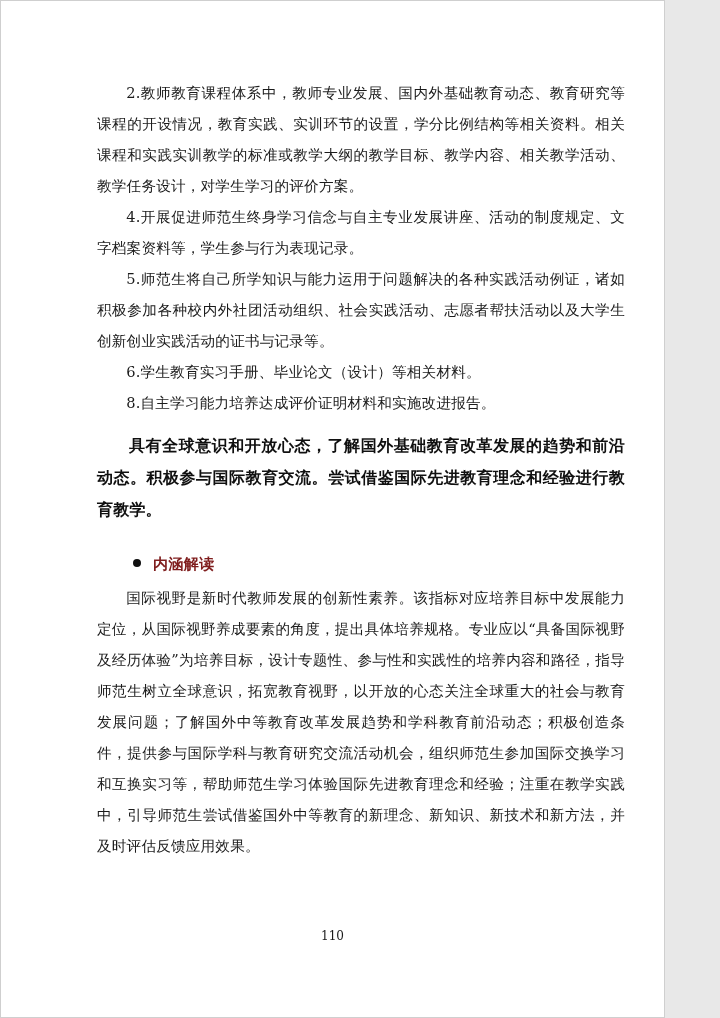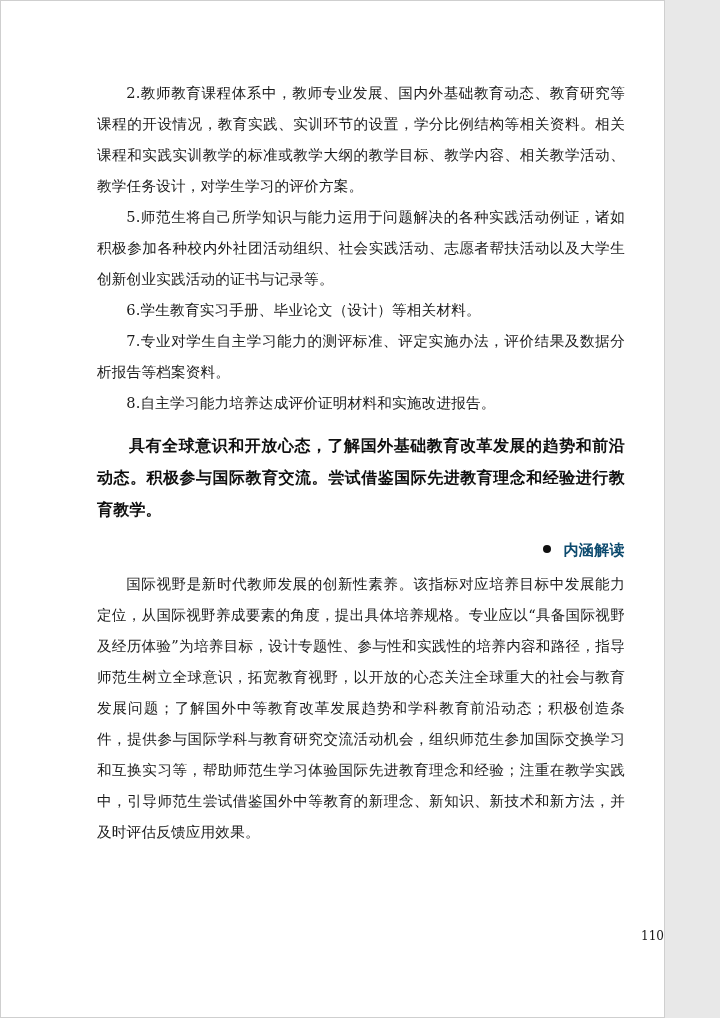--- a/index.html
+++ b/index.html
@@ -53,62 +53,61 @@
     font-size: 16px;
     font-weight: bold;
     line-height: 32px;
     color: #101010;
     text-indent: 2em;
     text-align: justify;
     text-justify: inter-ideograph;
     letter-spacing: 0.2px;
   }
   .bullet-line {
-    margin-top: 8px;
+    margin-top: 22px;
     font-size: 15px;
     font-weight: bold;
     line-height: 32px;
-    color: #0c4a6e;
+    color: #7f1d1d;
     padding-left: 2.4em;
     letter-spacing: 0.4px;
-    text-align: right;
   }
   .bullet-dot {
     display: inline-block;
     width: 8px;
     height: 8px;
     border-radius: 50%;
     background: #101010;
     margin-right: 12px;
     vertical-align: 2px;
   }
   .body-block {
     margin-top: 2px;
   }
   .page-number {
     position: absolute;
     left: 0;
     right: 0;
     top: 928px;
-    text-align: right;
+    text-align: center;
     font-size: 12px;
     color: #1b1b1b;
     font-family: "DejaVu Serif", "Liberation Serif", serif;
   }
 </style>
 </head>
 <body>
 
 <div class="page">
   <div class="content">
 
     <p class="indent">2.教师教育课程体系中，教师专业发展、国内外基础教育动态、教育研究等课程的开设情况，教育实践、实训环节的设置，学分比例结构等相关资料。相关课程和实践实训教学的标准或教学大纲的教学目标、教学内容、相关教学活动、教学任务设计，对学生学习的评价方案。</p>
+    <p class="indent">4.开展促进师范生终身学习信念与自主专业发展讲座、活动的制度规定、文字档案资料等，学生参与行为表现记录。</p>
     <p class="indent">5.师范生将自己所学知识与能力运用于问题解决的各种实践活动例证，诸如积极参加各种校内外社团活动组织、社会实践活动、志愿者帮扶活动以及大学生创新创业实践活动的证书与记录等。</p>
     <p class="indent">6.学生教育实习手册、毕业论文（设计）等相关材料。</p>
-    <p class="indent">7.专业对学生自主学习能力的测评标准、评定实施办法，评价结果及数据分析报告等档案资料。</p>
     <p class="indent">8.自主学习能力培养达成评价证明材料和实施改进报告。</p>
 
 
     <div class="lead">具有全球意识和开放心态，了解国外基础教育改革发展的趋势和前沿动态。积极参与国际教育交流。尝试借鉴国际先进教育理念和经验进行教育教学。</div>
 
     <div class="bullet-line">
       <span class="bullet-dot"></span><span>内涵解读</span>
     </div>
     <p class="indent body-block">国际视野是新时代教师发展的创新性素养。该指标对应培养目标中发展能力定位，从国际视野养成要素的角度，提出具体培养规格。专业应以“具备国际视野及经历体验”为培养目标，设计专题性、参与性和实践性的培养内容和路径，指导师范生树立全球意识，拓宽教育视野，以开放的心态关注全球重大的社会与教育发展问题；了解国外中等教育改革发展趋势和学科教育前沿动态；积极创造条件，提供参与国际学科与教育研究交流活动机会，组织师范生参加国际交换学习和互换实习等，帮助师范生学习体验国际先进教育理念和经验；注重在教学实践中，引导师范生尝试借鉴国外中等教育的新理念、新知识、新技术和新方法，并及时评估反馈应用效果。</p>
 

